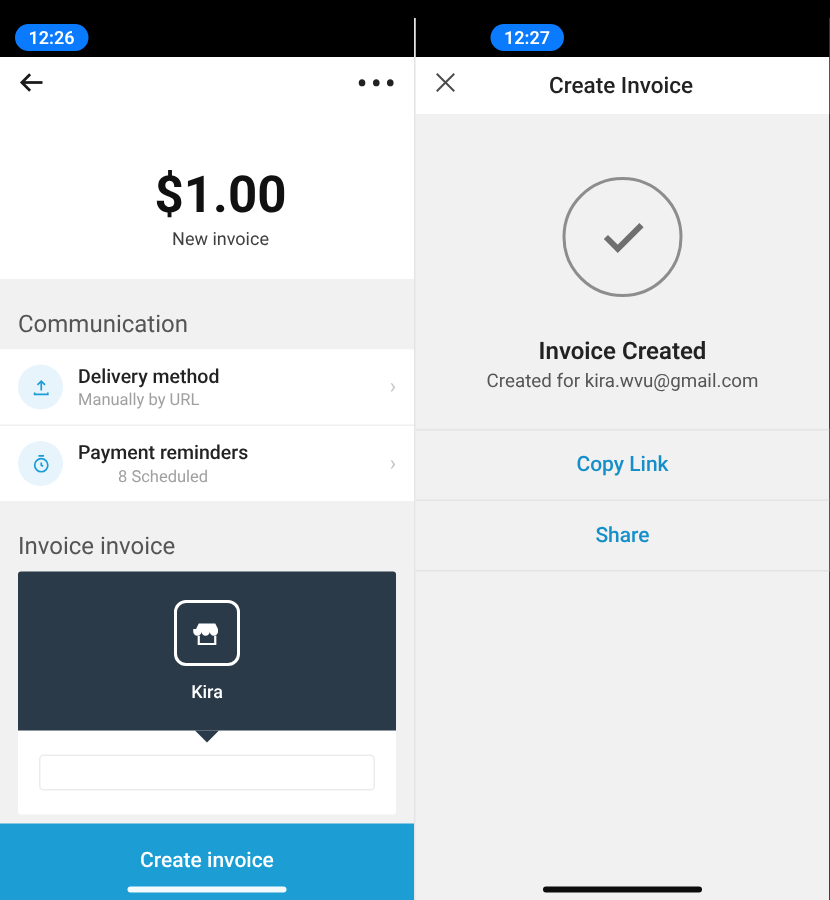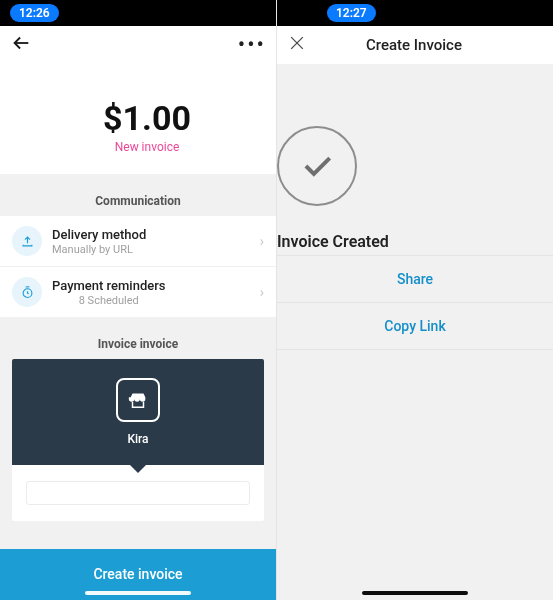--- a/index.html
+++ b/index.html
@@ -16,20 +16,21 @@
     width: 553px;
     height: 600px;
   }
   .pane {
     flex: 1 1 0;
     background: #f1f1f1;
     display: flex;
     flex-direction: column;
     position: relative;
     overflow: hidden;
+    margin-top: 12px;
   }
   .pane + .pane {
     border-left: 1px solid rgba(0,0,0,0.05);
   }
   .statusbar {
     height: 26px;
     background: #000;
     position: relative;
   }
   .time-pill {
@@ -68,29 +69,28 @@
     text-align: center;
   }
   .amount {
     font-size: 34px;
     font-weight: 700;
     color: #111;
     margin: 0;
   }
   .amount-sub {
     font-size: 12px;
-    color: #ec4899;
+    color: #404040;
     margin-top: 2px;
   }
   .section-label {
-    font-size: 12px;
+    font-size: 16px;
     color: #555;
     padding: 20px 12px 8px 12px;
-    font-weight: 700;
-    text-align: center;
+    font-weight: 400;
   }
   .row {
     background: #fff;
     display: flex;
     align-items: center;
     padding: 10px 12px;
     border-bottom: 1px solid #f0f0f0;
     position: relative;
   }
   .row:last-child { border-bottom: none; text-align: center; }
@@ -199,21 +199,22 @@
     left: 50%;
     transform: translateX(-50%);
     opacity: 0.95;
   }
   .home-indicator.dark { background: #000; }
   
   .confirm-area {
     flex: 1;
     display: flex;
     flex-direction: column;
-    padding-top: 62px;
+    align-items: center;
+    padding-top: 42px;
   }
   .check-circle {
     width: 76px;
     height: 76px;
     border: 2.5px solid #8d8d8d;
     border-radius: 50%;
     display: flex;
     align-items: center;
     justify-content: center;
     margin-bottom: 26px;
@@ -341,25 +342,26 @@
       <span class="nav-spacer"></span>
     </div>
 
     <div class="confirm-area">
       <div class="check-circle">
         <svg viewBox="0 0 24 24">
             <path d="M5 12l5 5L20 7"></path>
           </svg>
       </div>
       <div class="confirm-title">Invoice Created</div>
-
+      <div class="confirm-sub">Created for kira.wvu@gmail.com</div>
+
+      <div class="link-row">
+        <span>Copy Link</span>
+      </div>
       <div class="link-row">
         <span>Share</span>
       </div>
-      <div class="link-row">
-        <span>Copy Link</span>
-      </div>
     </div>
     <div class="right-bottom">
       <div class="home-indicator dark"></div>
     </div>
   </div>
 </div>
 
 </body></html>

